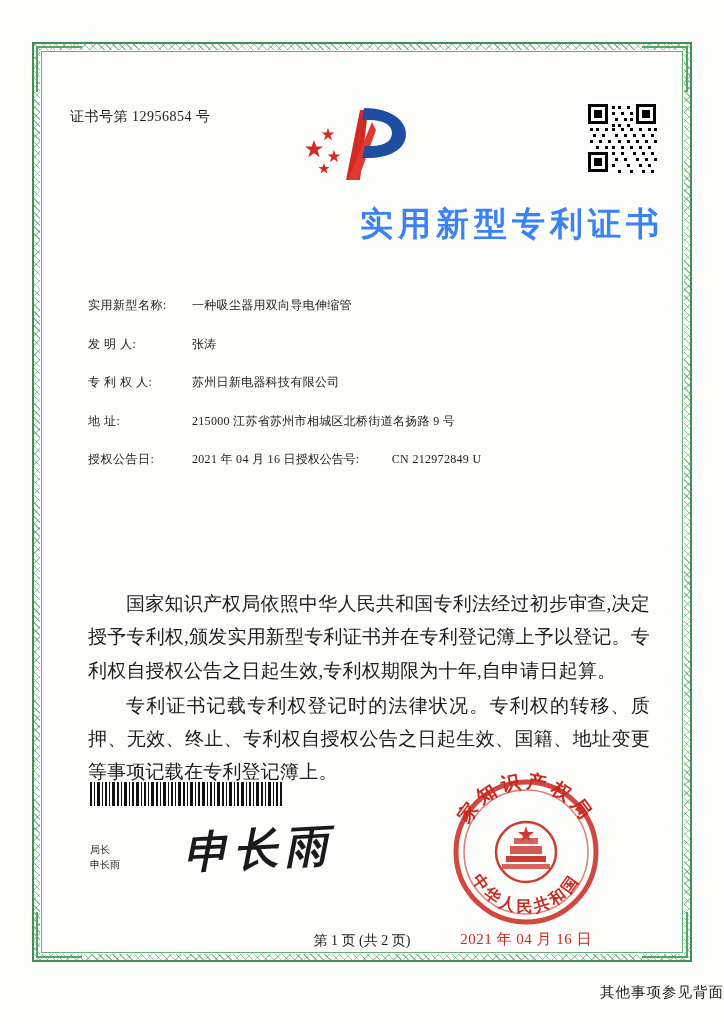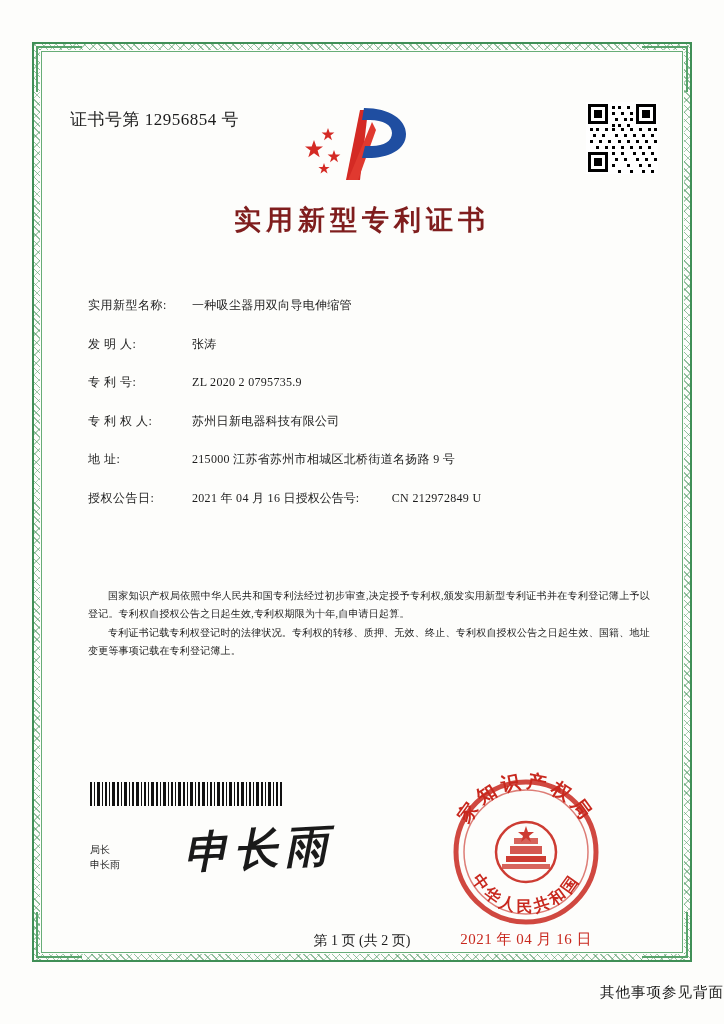--- a/index.html
+++ b/index.html
@@ -76,21 +76,21 @@
     left: 60px;
     right: 60px;
     top: 92px;
     bottom: 80px;
   }
 
   .cert-no {
     position: absolute;
     left: 10px;
     top: 16px;
-    font-size: 17px;
+    font-size: 14px;
     letter-spacing: 0.5px;
     font-family: "Liberation Serif", serif;
   }
 
   
   .logo {
     position: absolute;
     left: 50%;
     transform: translateX(-50%);
     top: 8px;
@@ -105,26 +105,26 @@
     top: 10px;
     width: 72px;
     height: 72px;
   }
 
   .title {
     position: absolute;
     left: 0;
     right: 0;
     top: 110px;
-    text-align: center;
-    font-size: 27px;
+    text-align: right;
+    font-size: 33px;
     font-weight: bold;
     letter-spacing: 5px;
     font-family: "DejaVu Serif", serif;
-    color: #7f1d1d;
+    color: #3b82f6;
   }
 
   .fields {
     position: absolute;
     left: 28px;
     right: 10px;
     top: 205px;
     font-size: 12px;
   }
   .field-row {
@@ -144,21 +144,21 @@
   .field-row.dual .field-label2 {
     width: 96px;
     flex: 0 0 96px;
   }
 
   .body-text {
     position: absolute;
     left: 28px;
     right: 14px;
     top: 495px;
-    font-size: 10px;
+    font-size: 19px;
     line-height: 1.75;
     text-align: justify;
     letter-spacing: 0.2px;
   }
   .body-text p {
     margin: 0 0 2px 0;
     text-indent: 2em;
   }
 
   
@@ -349,24 +349,20 @@
     <div class="fields">
       <div class="field-row">
         <span class="field-label">实用新型名称:</span>
         <span class="field-value">一种吸尘器用双向导电伸缩管</span>
       </div>
       <div class="field-row">
         <span class="field-label">发 明 人:</span>
         <span class="field-value">张涛</span>
       </div>
       <div class="field-row">
-        <span class="field-label">专 利 号:</span>
-        <span class="field-value">ZL 2020 2 0795735.9</span>
-      </div>
-      <div class="field-row">
         <span class="field-label">专 利 权 人:</span>
         <span class="field-value">苏州日新电器科技有限公司</span>
       </div>
       <div class="field-row">
         <span class="field-label">地 址:</span>
         <span class="field-value">215000 江苏省苏州市相城区北桥街道名扬路 9 号</span>
       </div>
       <div class="field-row dual">
         <span class="field-label">授权公告日:</span>
         <span class="field-value">2021 年 04 月 16 日</span>

